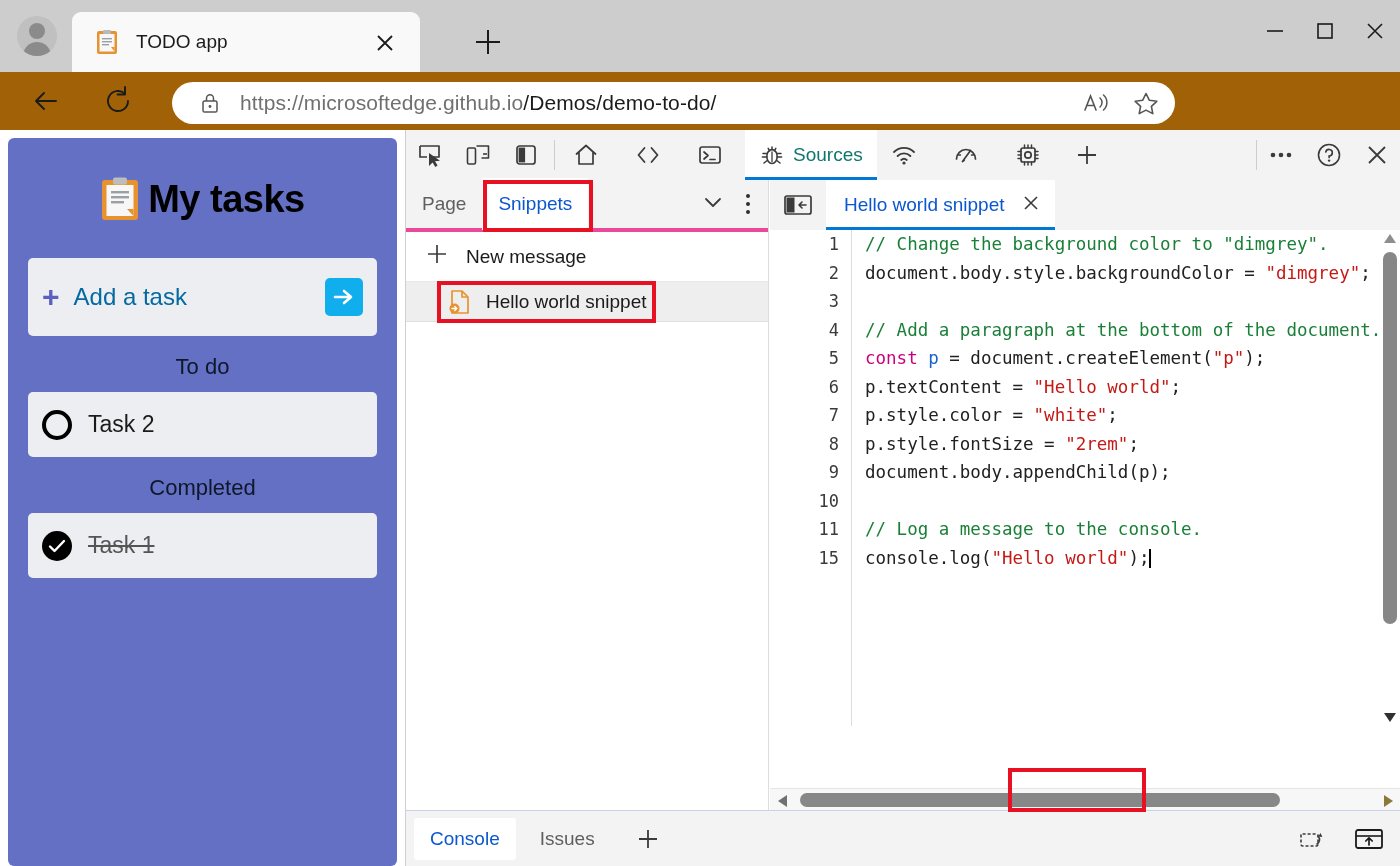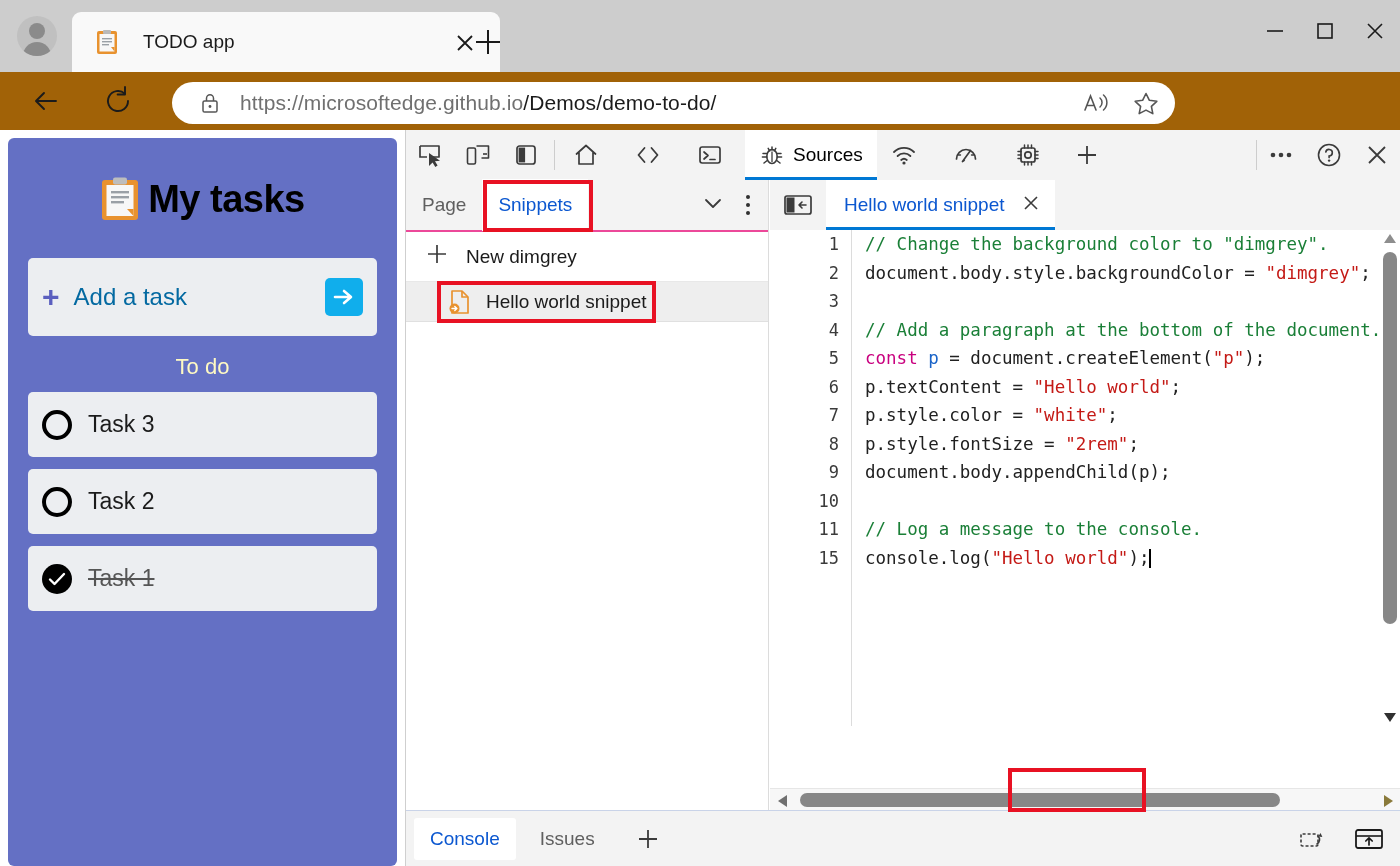--- a/index.html
+++ b/index.html
@@ -26,23 +26,23 @@
   }
   .avatar-circle::before {
     content: ""; position: absolute; left: 12px; top: 7px;
     width: 16px; height: 16px; border-radius: 50%; background: #8b8b8b;
   }
   .avatar-circle::after {
     content: ""; position: absolute; left: 6px; top: 26px;
     width: 28px; height: 22px; border-radius: 14px 14px 0 0; background: #8b8b8b;
   }
   .tab {
-    position: absolute; left: 72px; top: 12px; width: 428px; height: 60px;
+    position: absolute; left: 72px; top: 12px; width: 348px; height: 60px;
     background: #f9f9f9; border-radius: 9px 9px 0 0;
-    display: flex; align-items: center; gap: 7px;
+    display: flex; align-items: center;
   }
   .tab-favicon {
     margin-left: 22px; width: 26px; height: 26px; flex: none;
     position: relative;
   }
   .tab-title {
     margin-left: 16px; font-size: 19px; color: #1b1b1b;
     white-space: nowrap;
   }
   .tab-close {
@@ -92,21 +92,21 @@
   .add-task-row {
     margin-top: 36px; height: 78px; background: #eceef1; border-radius: 5px;
     display: flex; align-items: center; padding: 0 14px; position: relative;
   }
   .plus-ico { font-size: 30px; color: #5b5fbf; font-weight: bold; line-height: 1;}
   .add-task-label { margin-left: 14px; font-size: 24px; color: #0369a1; }
   .arrow-btn {
     position: absolute; right: 14px; top: 20px; width: 38px; height: 38px;
     background: #10aeec; border-radius: 5px; display: flex; align-items: center; justify-content: center;
   }
-  .section-label { text-align: center; font-size: 22px; color: #fef9c3; margin-top: 18px; }
+  .section-label { text-align: center; font-size: 22px; color: #0f172a; margin-top: 18px; }
   .task-row {
     margin-top: 12px; height: 65px; background: #eceef1; border-radius: 5px;
     display: flex; align-items: center; padding: 0 14px;
   }
   .circle-ico { width: 30px; height: 30px; border-radius: 50%; border: 4px solid #000; flex:none;}
   .check-ico { width: 30px; height: 30px; border-radius: 50%; background: #000; flex:none;
                display:flex; align-items:center; justify-content:center;}
   .task-label { margin-left: 16px; font-size: 23px; color: #1b1b1b; }
   .task-label.done { text-decoration: line-through; color: #555; }
 
@@ -117,37 +117,37 @@
     border-left: 1px solid #cfcfcf;
   }
   .dt-toolbar {
     position: absolute; left: 0; top: 0; width: 995px; height: 50px;
     background: #f3f3f3; display: flex; align-items: center;
   }
   .dt-ico-btn { width: 48px; height: 50px; display:flex; align-items:center; justify-content:center; }
   .dt-sep { width: 1px; height: 30px; background: #cdcdcd; margin: 0 4px; }
   .dt-tab {
     height: 50px; display:flex; align-items:center; gap: 8px; padding: 0 14px;
-    font-size: 19px; color: #000000; position: relative;
+    font-size: 19px; color: #0f766e; position: relative;
   }
   .dt-tab.active { background: #ffffff; }
   .dt-tab.active::after {
     content:""; position:absolute; left:0; bottom:0; width:100%; height:3px; background:#0078d4;
   }
   .dt-toolbar-right { position: absolute; right: 0; top: 0; height: 50px; display:flex; align-items:center;}
   .dt-vsep { width:1px; height:30px; background:#cdcdcd; }
 
   
   .nav-pane {
     position: absolute; left: 0; top: 50px; width: 363px; height: 676px;
     background: #ffffff; border-right: 1px solid #dcdcdc;
   }
   .nav-tabs {
     height: 52px; background: #f3f3f3; display:flex; align-items:center; position: relative;
-    border-bottom: 2px solid #ec4899;
+    border-bottom: 4px solid #ec4899;
   }
   .nav-tab { padding: 0 16px; height: 52px; display:flex; align-items:center; font-size: 19px; color:#5f5f5f;}
   .nav-tab.active { background:#ffffff; color:#0b57d0; }
   .nav-tabs-right { position:absolute; right: 8px; display:flex; align-items:center; gap: 10px;}
   .kebab { width: 24px; height: 28px; display:flex; flex-direction:column; align-items:center; justify-content:center; gap:4px;}
   .kebab i { width:4px; height:4px; background:#303030; border-radius:50%; display:block;}
   .new-snippet-row {
     height: 50px; display:flex; align-items:center; padding-left: 20px; gap: 18px;
     border-bottom: 1px solid #e8e8e8; font-size: 19px; color: #1b1b1b;
   }
@@ -343,27 +343,24 @@
         <span class="arrow-btn">
           <svg width="22" height="18" viewBox="0 0 22 18">
               <path d="M2 9 L17 9 M11 3 L18 9 L11 15" stroke="#fff" stroke-width="2.6" fill="none" stroke-linecap="round" stroke-linejoin="round"></path>
             </svg>
         </span>
       </div>
 
       <div class="section-label">To do</div>
       <div class="task-row">
         <span class="circle-ico"></span>
-        <span class="task-label">Task 3</span>
-      </div>
-      <div class="task-row">
-        <span class="circle-ico"></span>
         <span class="task-label">Task 2</span>
       </div>
 
+      <div class="section-label">Completed</div>
       <div class="task-row">
         <span class="check-ico">
           <svg width="18" height="14" viewBox="0 0 18 14">
               <path d="M2 7.5 L6.5 12 L16 2" stroke="#fff" stroke-width="2.4" fill="none" stroke-linecap="round" stroke-linejoin="round"></path>
             </svg>
         </span>
         <span class="task-label done">Task 1</span>
       </div>
     </div>
   </div>
@@ -498,21 +495,21 @@
             </span>
         </div>
       </div>
 
       <div class="new-snippet-row">
         <span>
           <svg width="22" height="22" viewBox="0 0 22 22">
               <path d="M11 2 V20 M2 11 H20" stroke="#3b3b3b" stroke-width="1.7"></path>
             </svg>
         </span>
-        <span>New dimgrey</span>
+        <span>New message</span>
       </div>
 
       <div class="snippet-row">
         <span class="snippet-file-ico">
           <svg width="24" height="26" viewBox="0 0 24 26">
             <path d="M4 2 h10 l6 6 v16 h-16 Z" stroke="#e8922f" stroke-width="1.7" fill="none" stroke-linejoin="round"></path>
             <path d="M14 2 v6 h6" stroke="#e8922f" stroke-width="1.7" fill="none" stroke-linejoin="round"></path>
             <circle cx="6.5" cy="19.5" r="5" fill="#e8922f"></circle>
             <path d="M4 19.5 h4.4 M6.8 17.4 L8.9 19.5 L6.8 21.6" stroke="#fff" stroke-width="1.4" fill="none" stroke-linecap="round" stroke-linejoin="round"></path>
           </svg>

